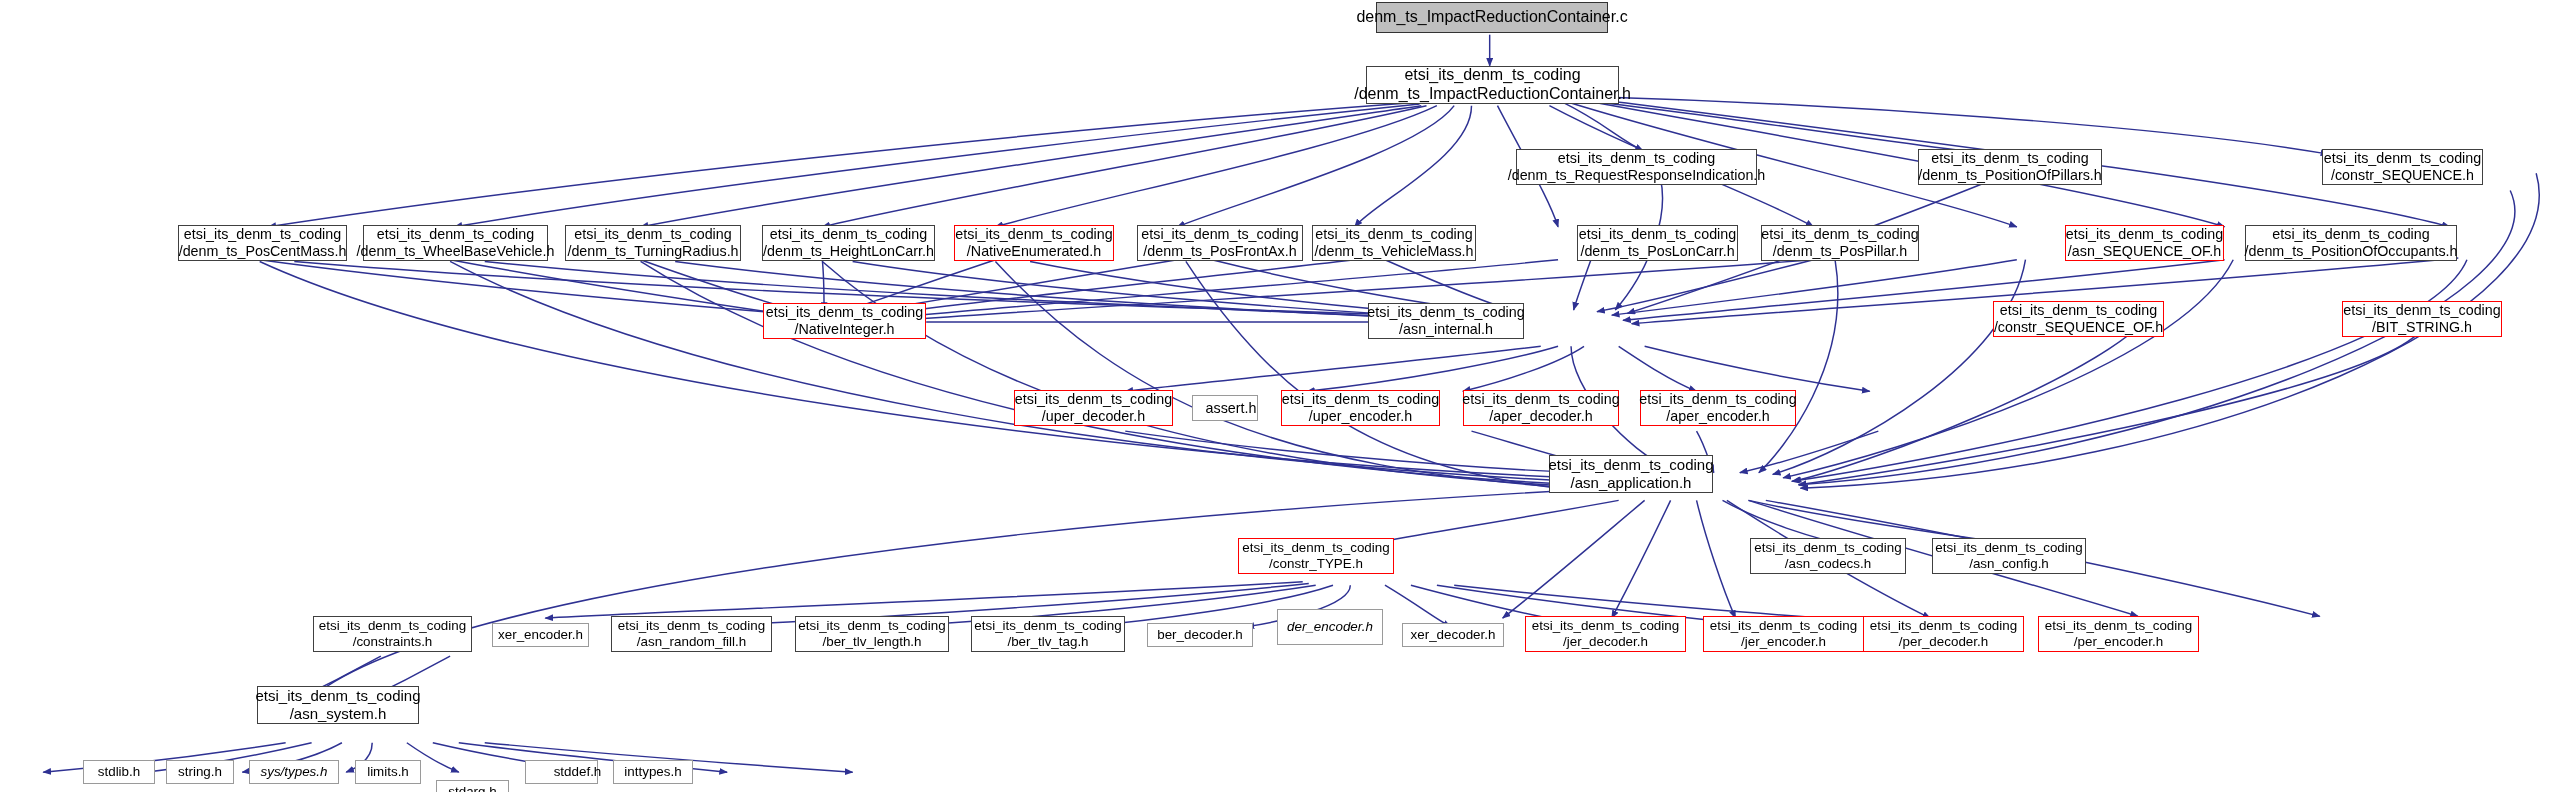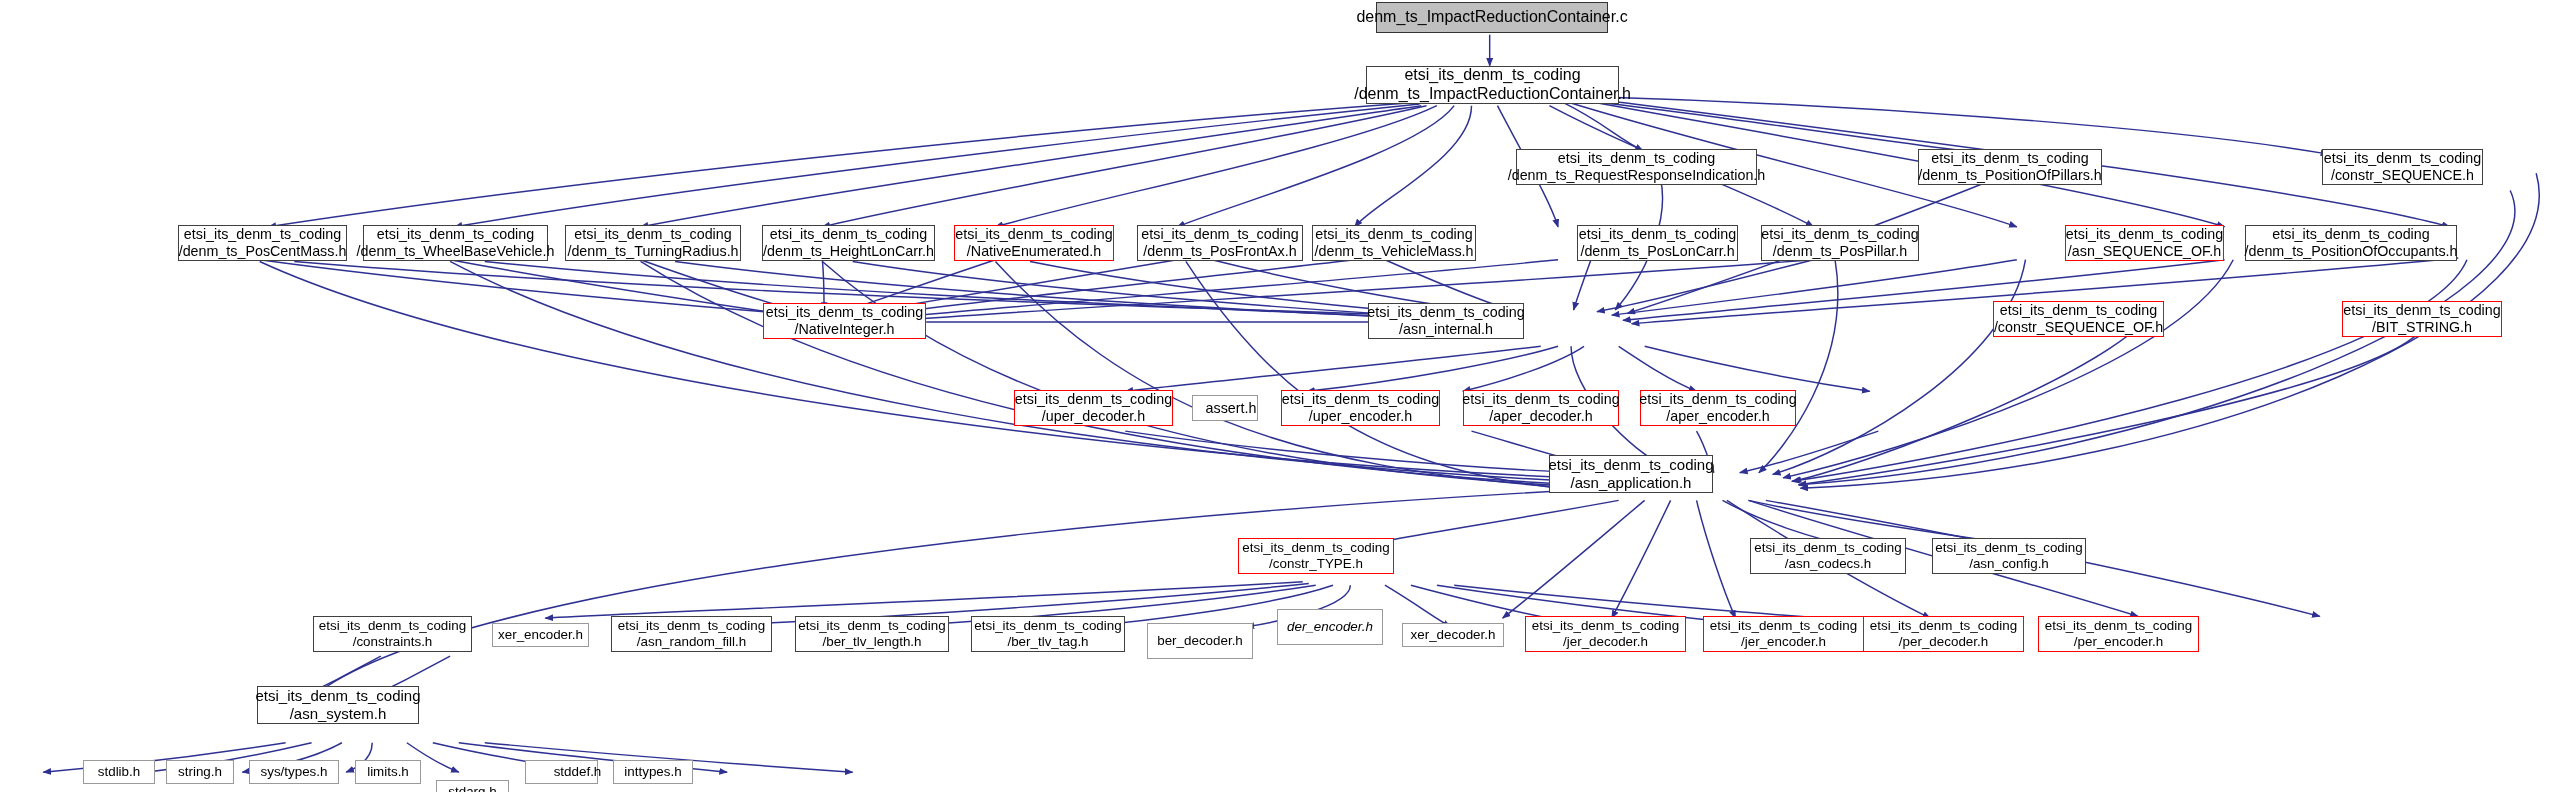--- a/index.html
+++ b/index.html
@@ -304,21 +304,21 @@
     <span class="l2">/asn_random_fill.h</span>
   </div>
   <div class="node t15" style="left:795px;top:616px;width:154px;height:36px;">
     <span class="l1">etsi_its_denm_ts_coding</span>
     <span class="l2">/ber_tlv_length.h</span>
   </div>
   <div class="node t15" style="left:971px;top:616px;width:154px;height:36px;">
     <span class="l1">etsi_its_denm_ts_coding</span>
     <span class="l2">/ber_tlv_tag.h</span>
   </div>
-  <div class="node grey t15" style="left:1147px;top:623px;width:106px;height:36px;">
+  <div class="node grey t15" style="left:1147px;top:623px;width:106px;height:24px;">
     <span class="l1">ber_decoder.h</span>
   </div>
   <div class="node grey t15" style="left:1277px;top:609px;width:106px;height:36px;font-style:italic;">
     <span class="l1">der_encoder.h</span>
   </div>
   <div class="node grey t15" style="left:1402px;top:623px;width:102px;height:24px;">
     <span class="l1">xer_decoder.h</span>
   </div>
   <div class="node red t15" style="left:1525px;top:616px;width:161px;height:36px;">
     <span class="l1">etsi_its_denm_ts_coding</span>
@@ -344,21 +344,21 @@
 
   <div class="node grey t15" style="left:5.2px;top:760px;width:62px;height:24px;margin-top:44px;">
     <span class="l1">stdio.h</span>
   </div>
   <div class="node grey t15" style="left:83px;top:760px;width:72px;height:24px;">
     <span class="l1">stdlib.h</span>
   </div>
   <div class="node grey t15" style="left:166px;top:760px;width:68px;height:24px;">
     <span class="l1">string.h</span>
   </div>
-  <div class="node grey t15" style="left:249px;top:760px;width:90px;height:24px;">
+  <div class="node grey t15" style="left:249px;top:760px;width:90px;height:24px;font-style:italic;">
     <span class="l1">sys/types.h</span>
   </div>
   <div class="node grey t15" style="left:355px;top:760px;width:66px;height:24px;">
     <span class="l1">limits.h</span>
   </div>
   <div class="node grey t15" style="left:436px;top:780px;width:73px;height:24px;">
     <span class="l1">stdarg.h</span>
   </div>
   <div class="node grey t15" style="left:525px;top:760px;width:73px;height:24px;padding-left:32px;">
     <span class="l1">stddef.h</span>

